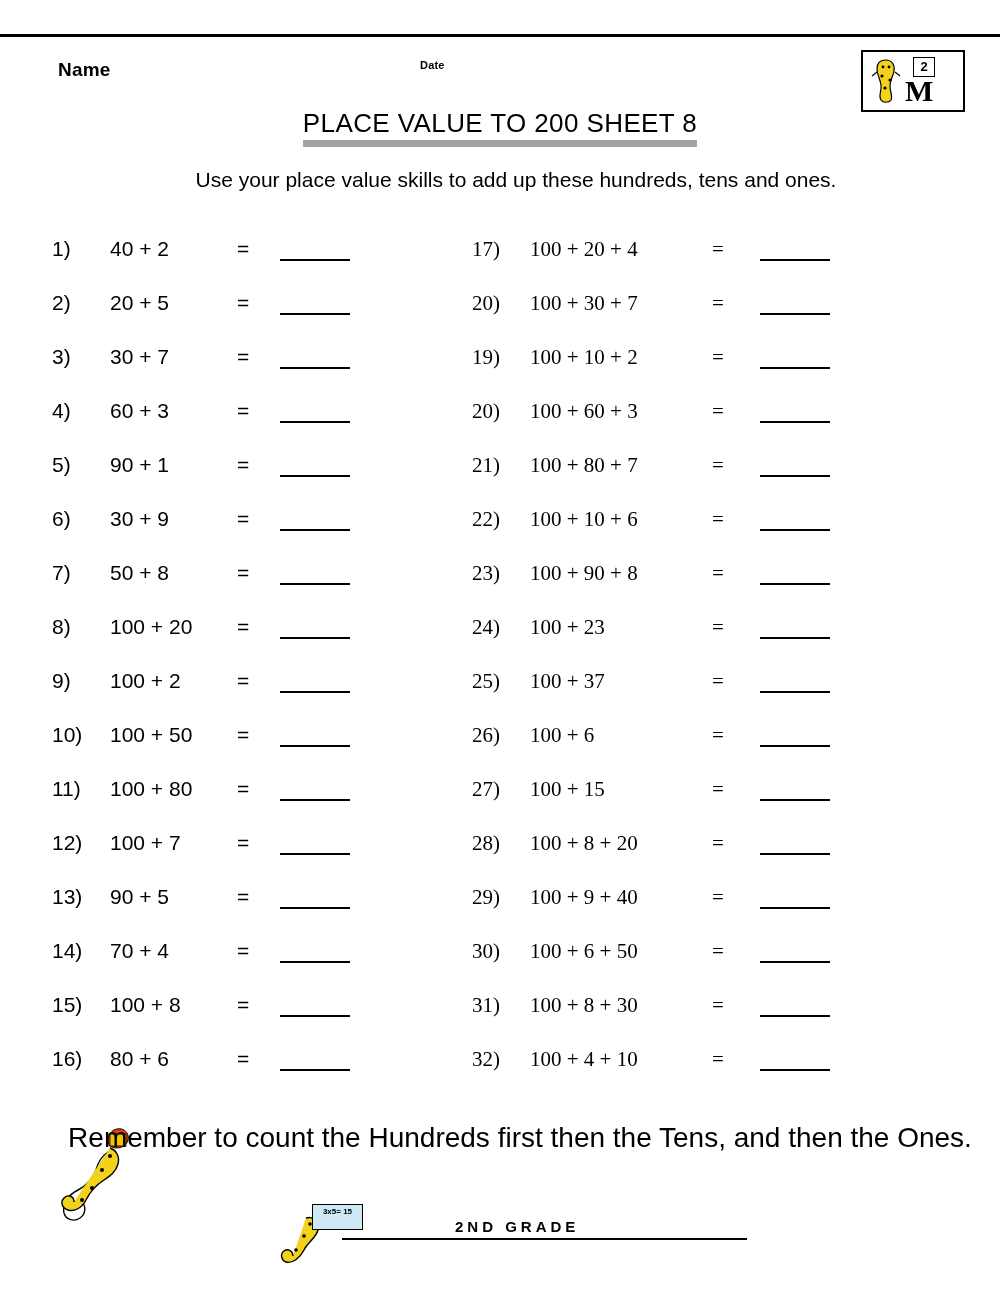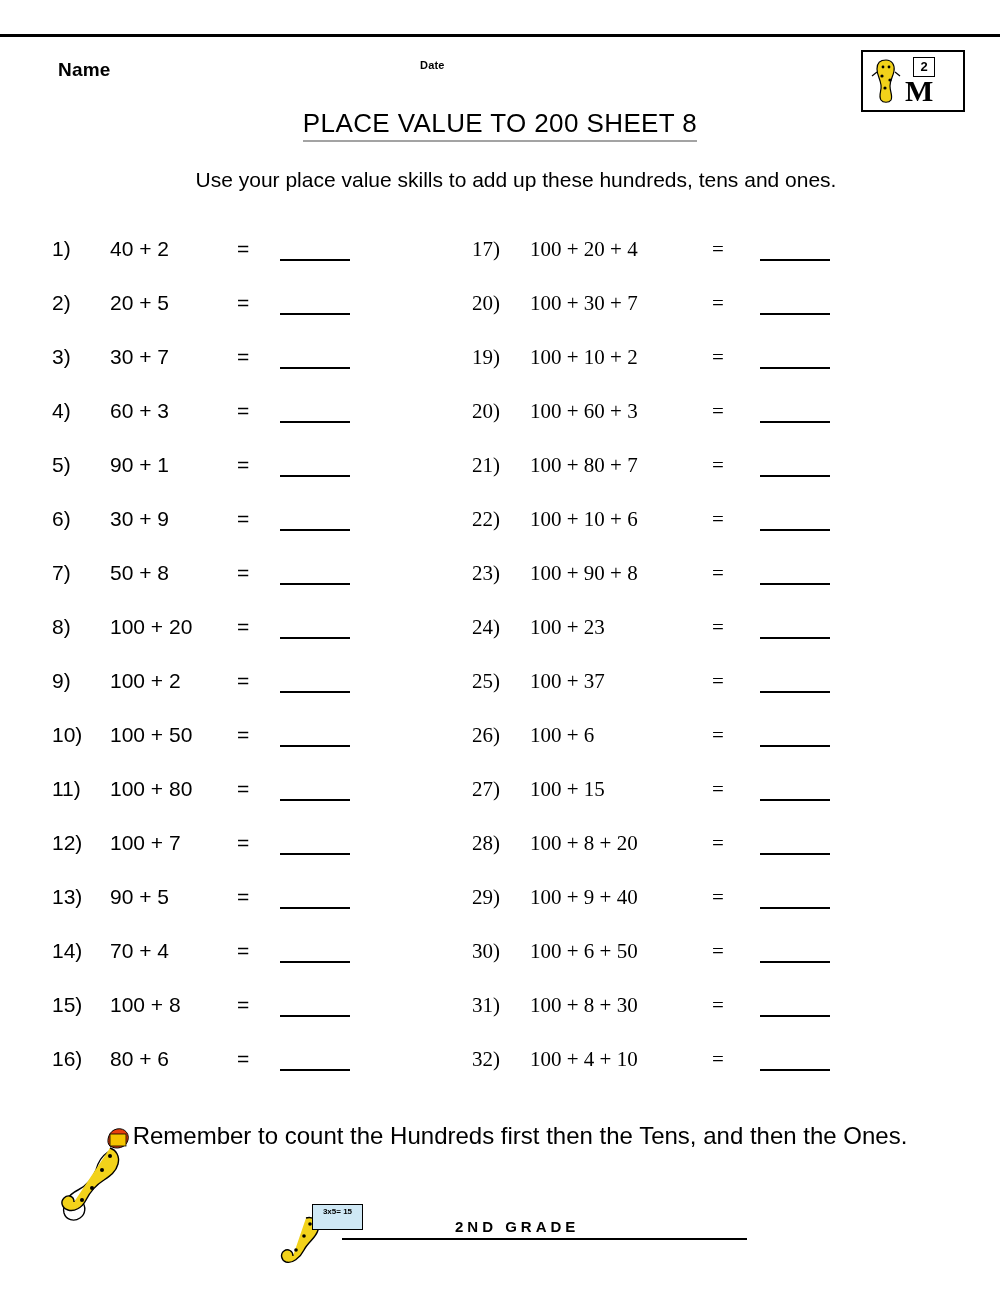--- a/index.html
+++ b/index.html
@@ -87,21 +87,21 @@
   .title {
     position: absolute;
     top: 108px;
     left: 0;
     width: 1000px;
     text-align: center;
     font-size: 26px;
     letter-spacing: 0.4px;
   }
   .title span {
-    border-bottom: 2px solid #a3a3a3;
+    border-bottom: 7px solid #a3a3a3;
     padding-bottom: 2px;
   }
   .instruction {
     position: absolute;
     top: 168px;
     left: 0;
     width: 1000px;
     text-align: center;
     font-size: 21px;
     padding-left: 16px;
@@ -150,21 +150,21 @@
     background: #000;
   }
   .col-left .q-blank { left: 228px; }
   .col-right .q-blank { left: 288px; }
   .footnote {
     position: absolute;
     top: 1122px;
     left: 0;
     width: 1000px;
     text-align: center;
-    font-size: 24px;
+    font-size: 28px;
     padding-left: 40px;
     box-sizing: border-box;
   }
   
   .sal-foot {
     position: absolute;
     left: 52px;
     top: 1118px;
     width: 110px;
     height: 110px;

